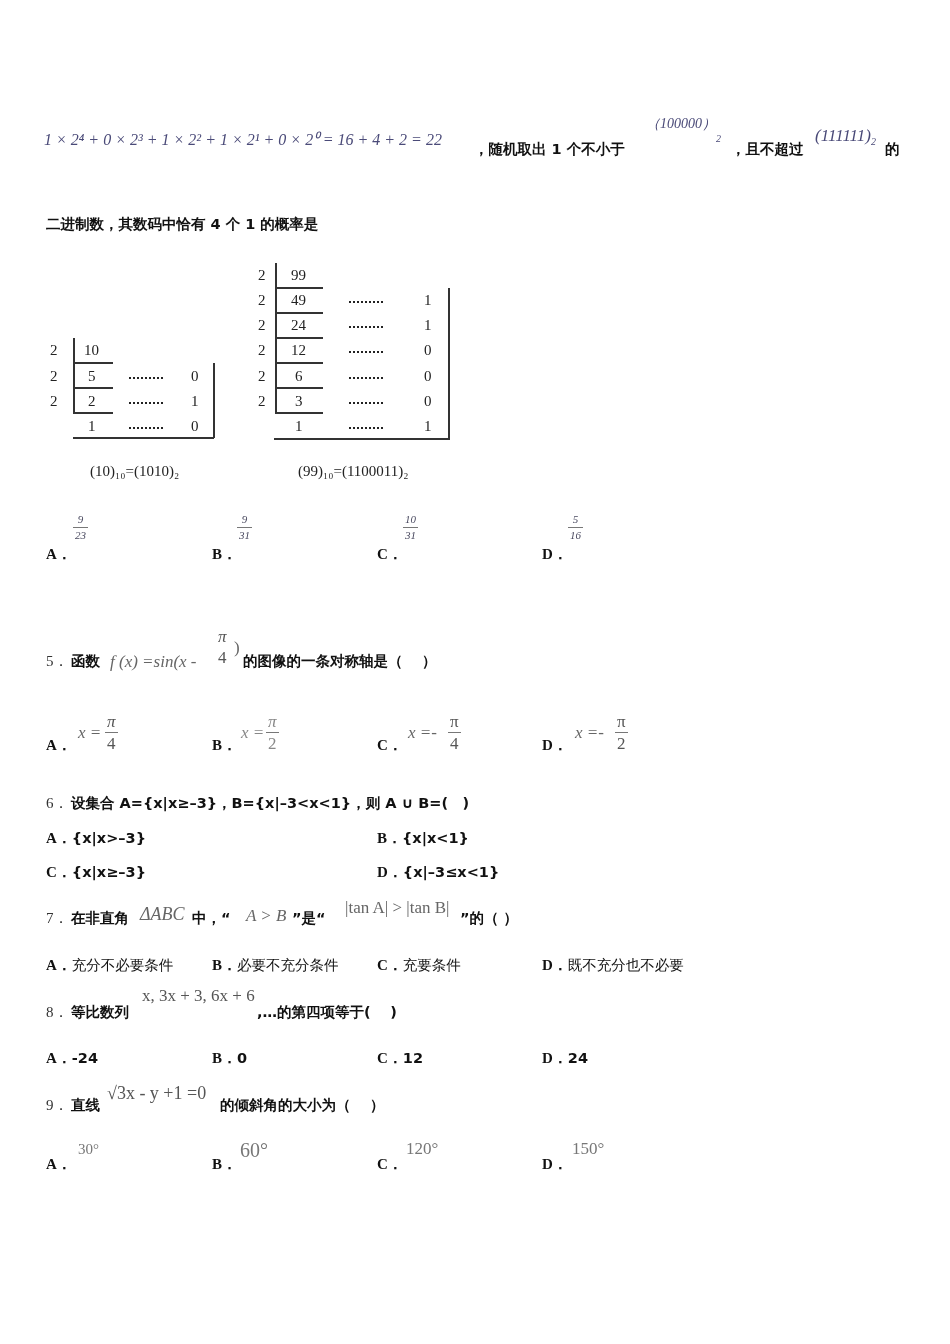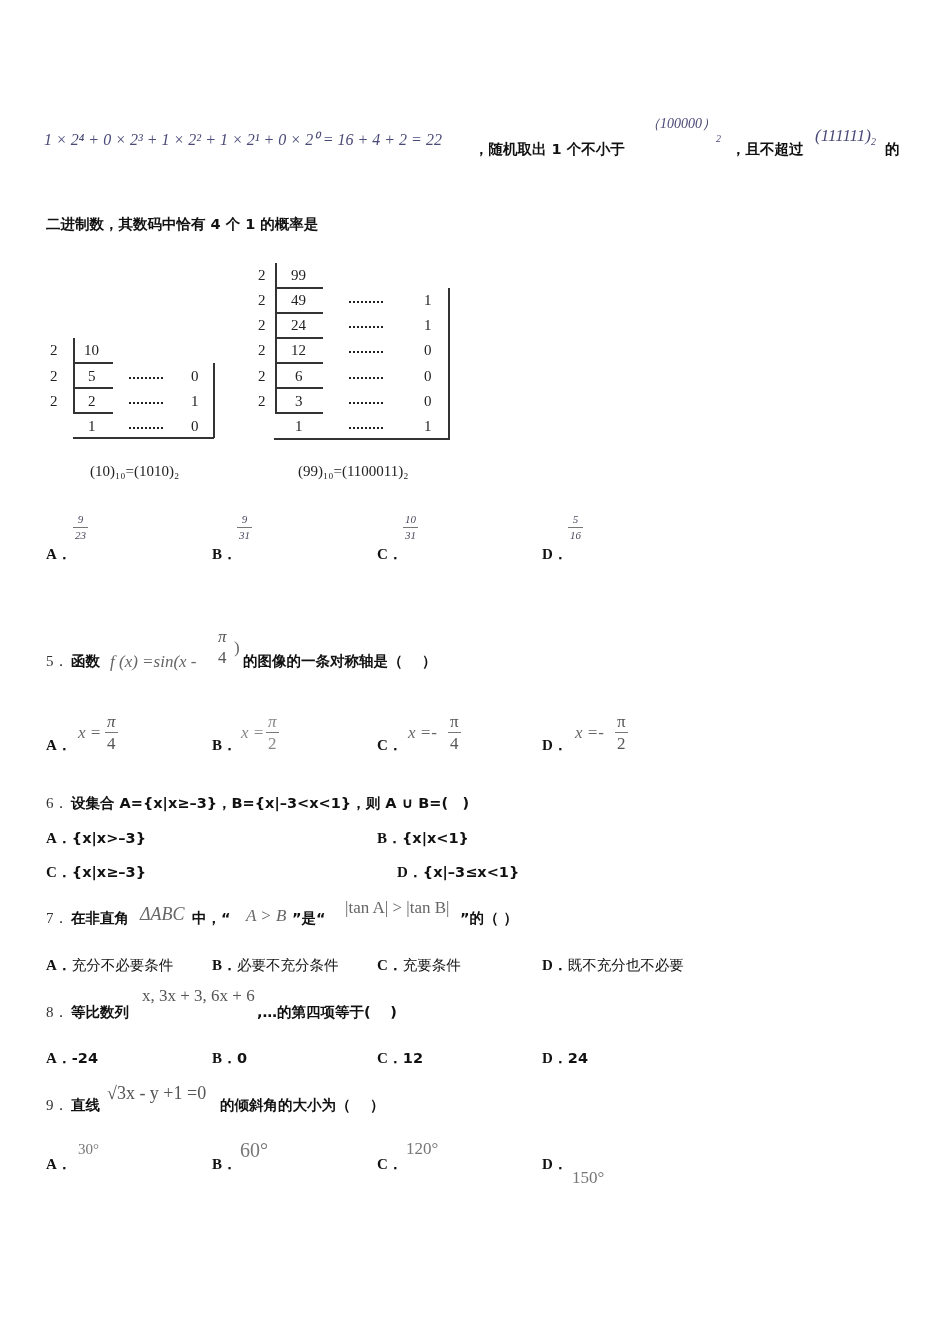--- a/index.html
+++ b/index.html
@@ -179,21 +179,21 @@
     </span>
 </div>
 
 <div>
   <span class="abs num" style="left:46px; top:794px; color:#333;">6．</span>
   <span class="abs cn" style="left:71px; top:794px;">设集合 A={x|x≥–3}，B={x|–3&lt;x&lt;1}，则 A ∪ B=(　)</span>
 </div>
 <div class="abs cn" style="left:46px; top:829px;"><span class="lbl">A．</span><span>{x|x&gt;–3}</span></div>
 <div class="abs cn" style="left:377px; top:829px;"><span class="lbl">B．</span><span>{x|x&lt;1}</span></div>
 <div class="abs cn" style="left:46px; top:863px;"><span class="lbl">C．</span><span>{x|x≥–3}</span></div>
-<div class="abs cn" style="left:377px; top:863px;margin-left:20px;"><span class="lbl">D．</span><span>{x|–3≤x&lt;1}</span></div>
+<div class="abs cn" style="left:377px; top:863px;"><span class="lbl">D．</span><span>{x|–3≤x&lt;1}</span></div>
 
 <div>
   <span class="abs num" style="left:46px; top:909px; color:#333;">7．</span>
   <span class="abs cn" style="left:71px; top:909px;text-align:right;">在非直角</span>
   <span class="abs mathg" style="left:140px; top:904px; font-size:18px;"><i>ΔABC</i></span>
   <span class="abs cn" style="left:192px; top:909px;">中，“</span>
   <span class="abs mathg" style="left:246px; top:906px; font-size:17px;"><i>A &gt; B</i></span>
   <span class="abs cn" style="left:292px; top:909px;">”是“</span>
   <span class="abs mathg" style="left:345px; top:898px; font-size:17px;">|tan A| &gt; |tan B|</span>
   <span class="abs cn" style="left:460px; top:909px;">”的（ ）</span>
@@ -227,14 +227,14 @@
 <div>
   <span class="abs lbl" style="left:212px; top:1155px;">B．</span>
   <span class="abs mathg" style="left:240px; top:1139px; font-size:20px; color:#777;">60°</span>
 </div>
 <div>
   <span class="abs lbl" style="left:377px; top:1155px;">C．</span>
   <span class="abs mathg" style="left:406px; top:1139px; font-size:17px; color:#777;">120°</span>
 </div>
 <div>
   <span class="abs lbl" style="left:542px; top:1155px;">D．</span>
-  <span class="abs mathg" style="left:572px; top:1139px; font-size:17px; color:#777;margin-top:29px;">150°</span>
+  <span class="abs mathg" style="left:572px; top:1139px; font-size:17px; color:#777;">150°</span>
 </div>
 
 </body></html>

